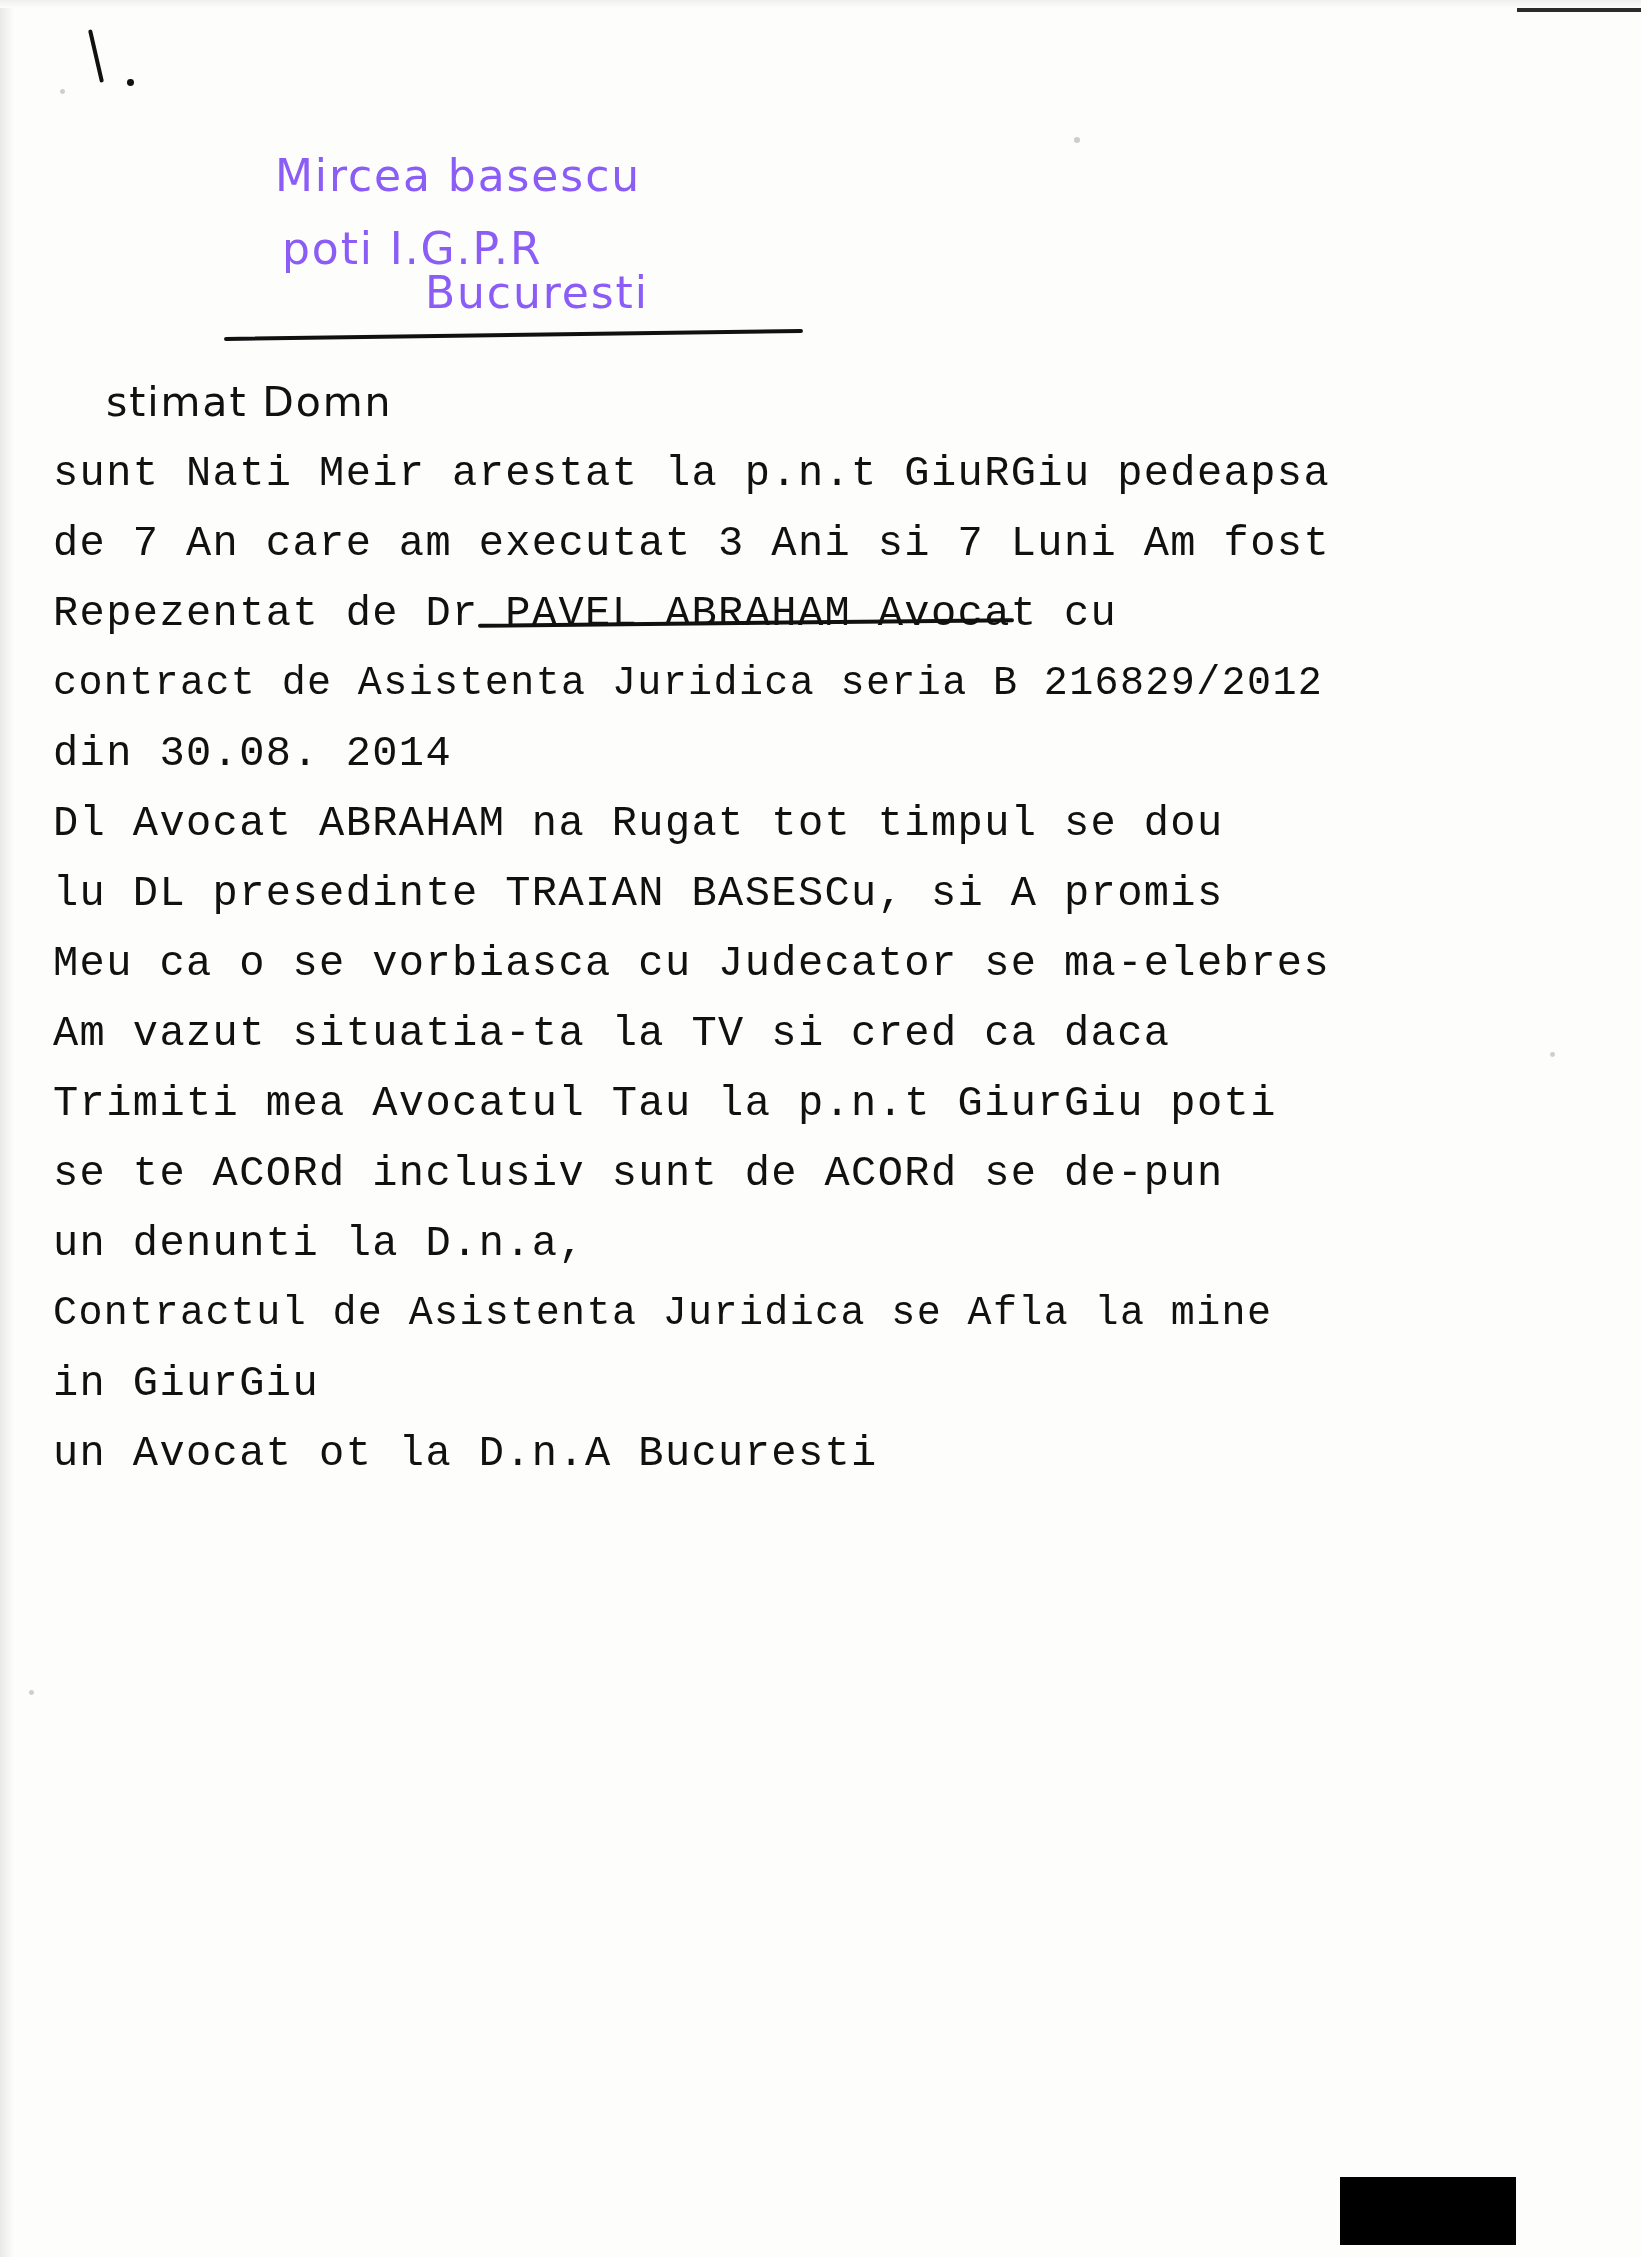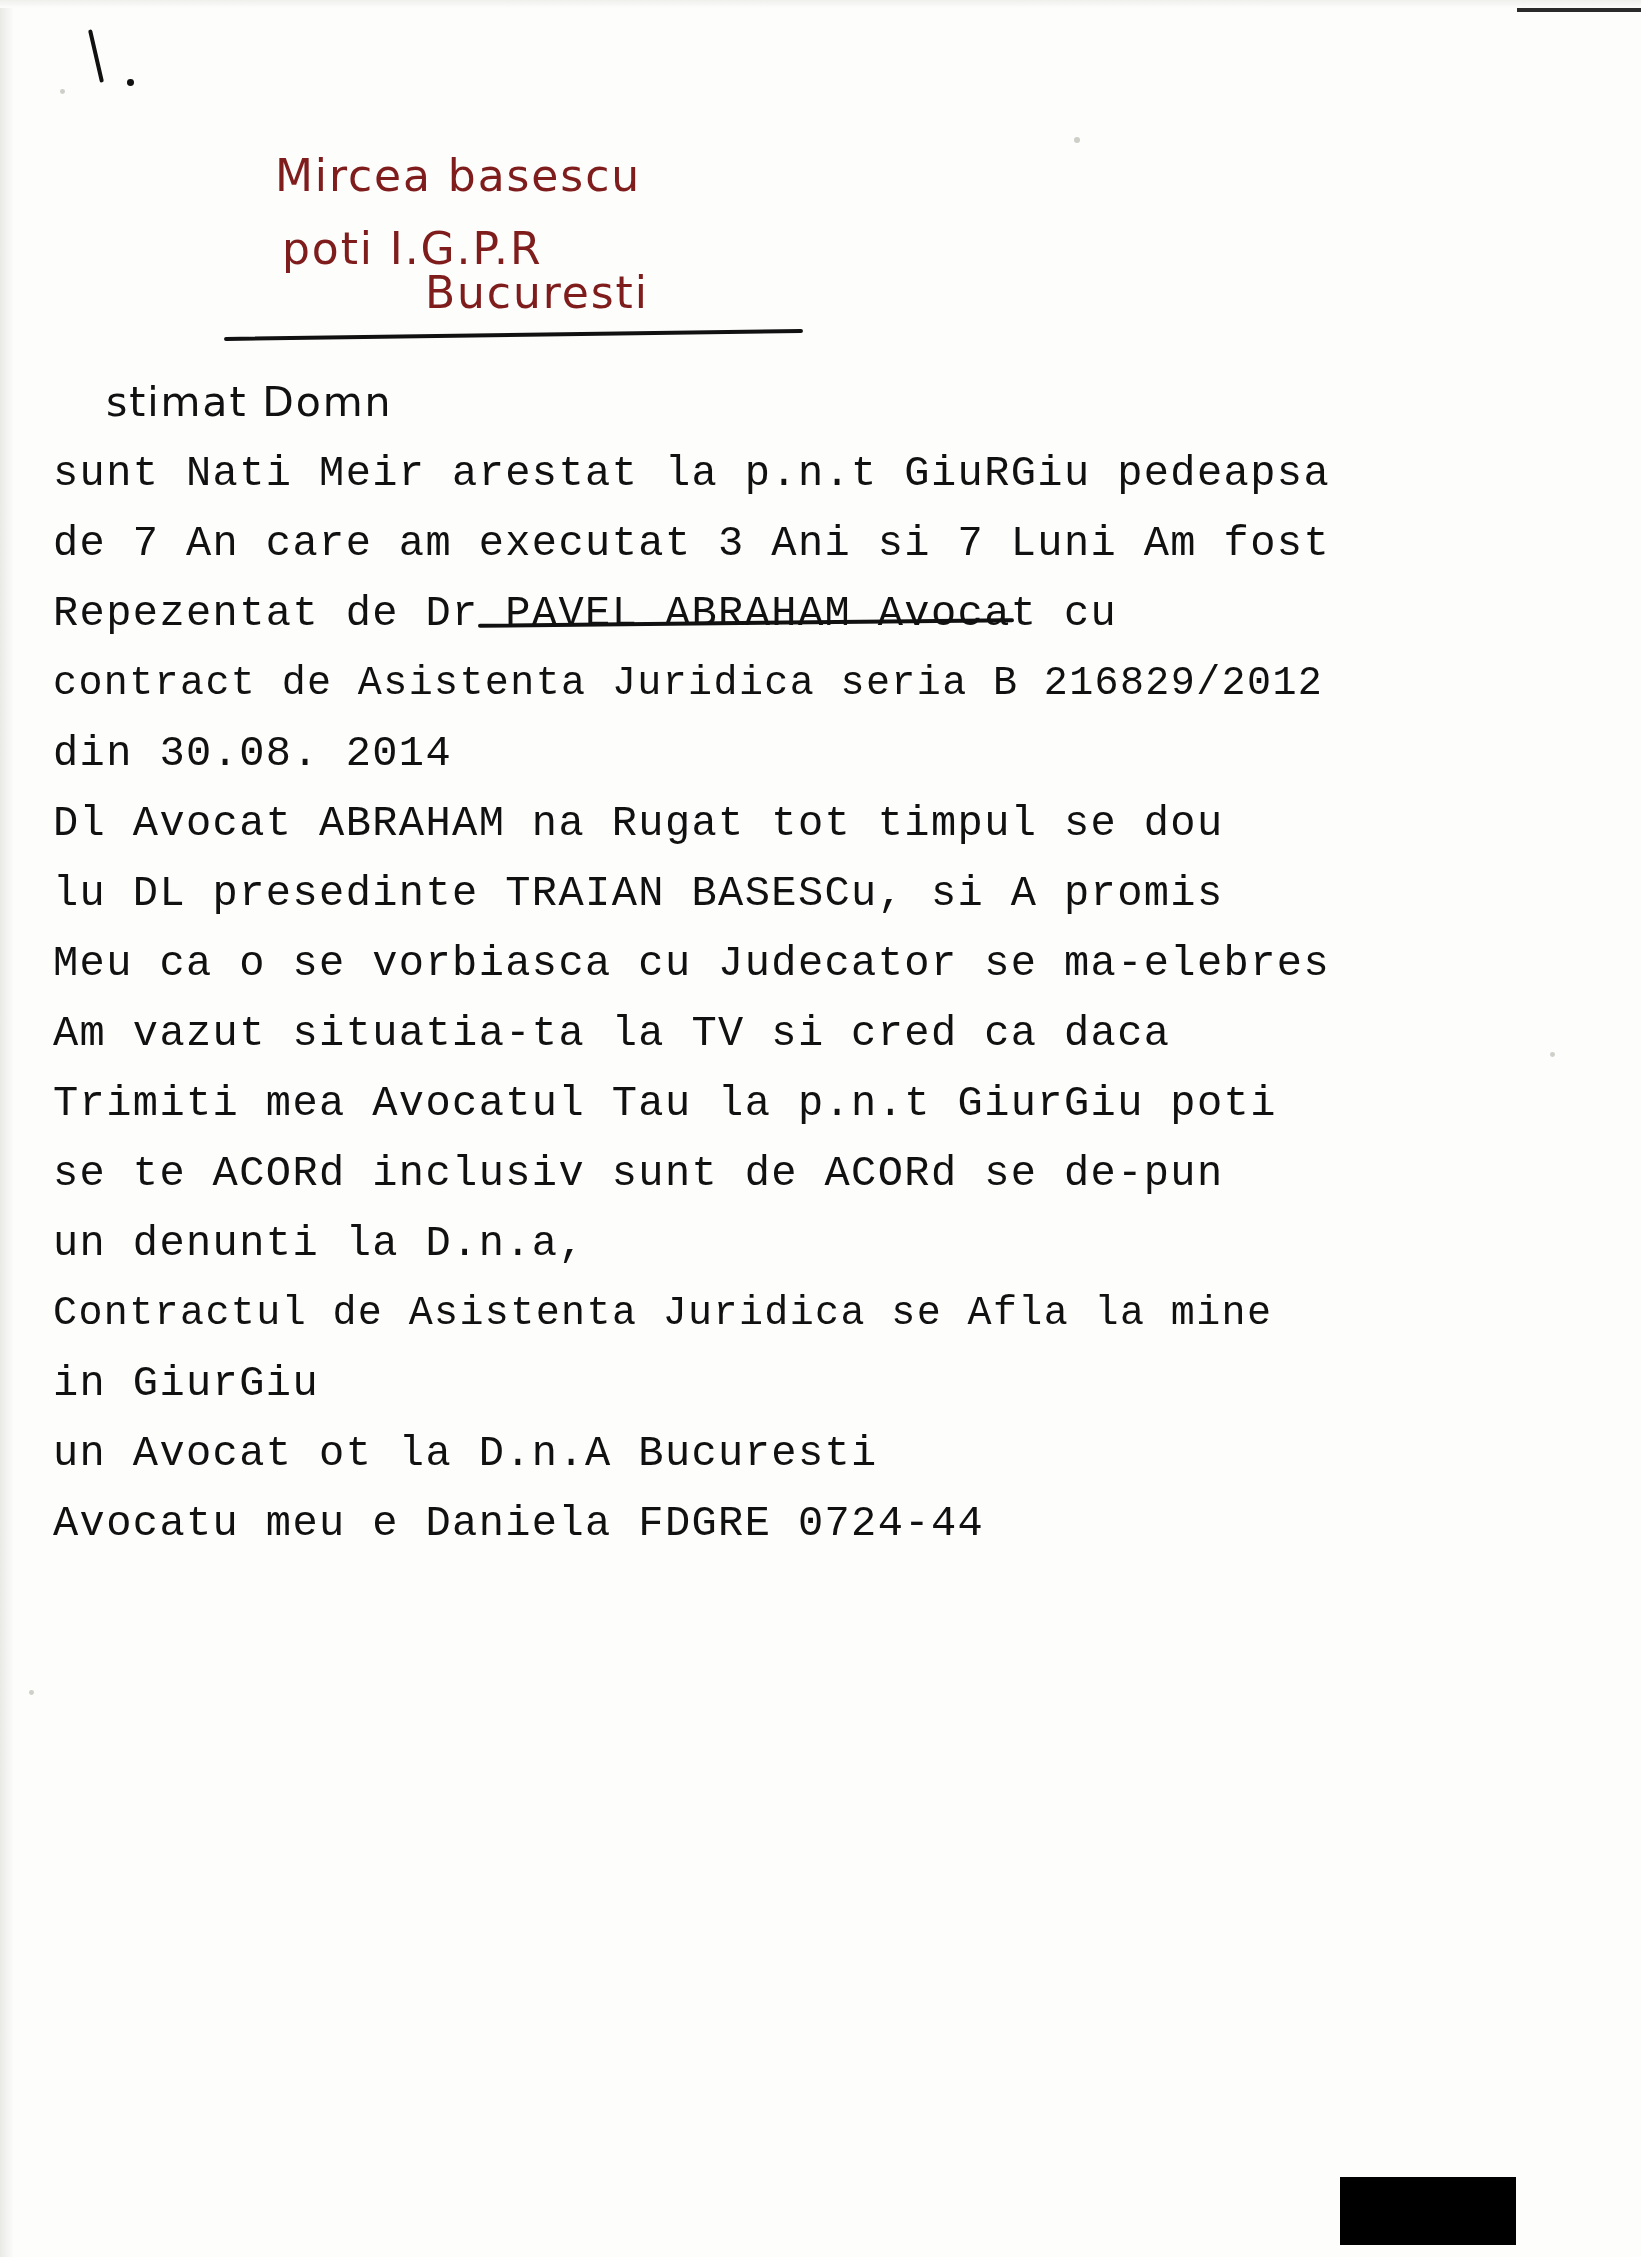--- a/index.html
+++ b/index.html
@@ -87,21 +87,21 @@
 
   .addr-block {
     position: absolute;
     left: 0;
     top: 154px;
     width: 100%;
   }
   .addr-line {
     font-size: 44px;
     line-height: 1.0;
-    color: #7f1d1d;
+    color: #8b5cf6;
     letter-spacing: 1.9px;
   }
   .addr-1 { margin-left: 275px; }
   .addr-2 { margin-left: 282px; margin-top: 29px; }
   .addr-3 { margin-left: 425px; }
 
   .underline-addr {
     position: absolute;
     left: 224px;
     top: 333px;
@@ -200,21 +200,20 @@
     <div class="hand body-line">Dl Avocat ABRAHAM na Rugat tot timpul se dou</div>
     <div class="hand body-line">lu DL presedinte TRAIAN BASESCu, si A promis</div>
     <div class="hand body-line">Meu ca o se vorbiasca cu Judecator se ma-elebres</div>
     <div class="hand body-line">Am vazut situatia-ta la TV si cred ca daca</div>
     <div class="hand body-line">Trimiti mea Avocatul Tau la p.n.t GiurGiu poti</div>
     <div class="hand body-line">se te ACORd inclusiv sunt de ACORd se de-pun</div>
     <div class="hand body-line">un denunti la D.n.a,</div>
     <div class="hand body-line small">Contractul de Asistenta Juridica se Afla la mine</div>
     <div class="hand body-line">in GiurGiu</div>
     <div class="hand body-line">un Avocat ot la D.n.A Bucuresti</div>
-    <div class="hand body-line">Avocatu meu e  Daniela FDGRE  0724-44</div>
   </div>
 
   <div class="underline-name"></div>
 
   <div class="redaction"></div>
 
 </div>
 
 
 </body></html>

